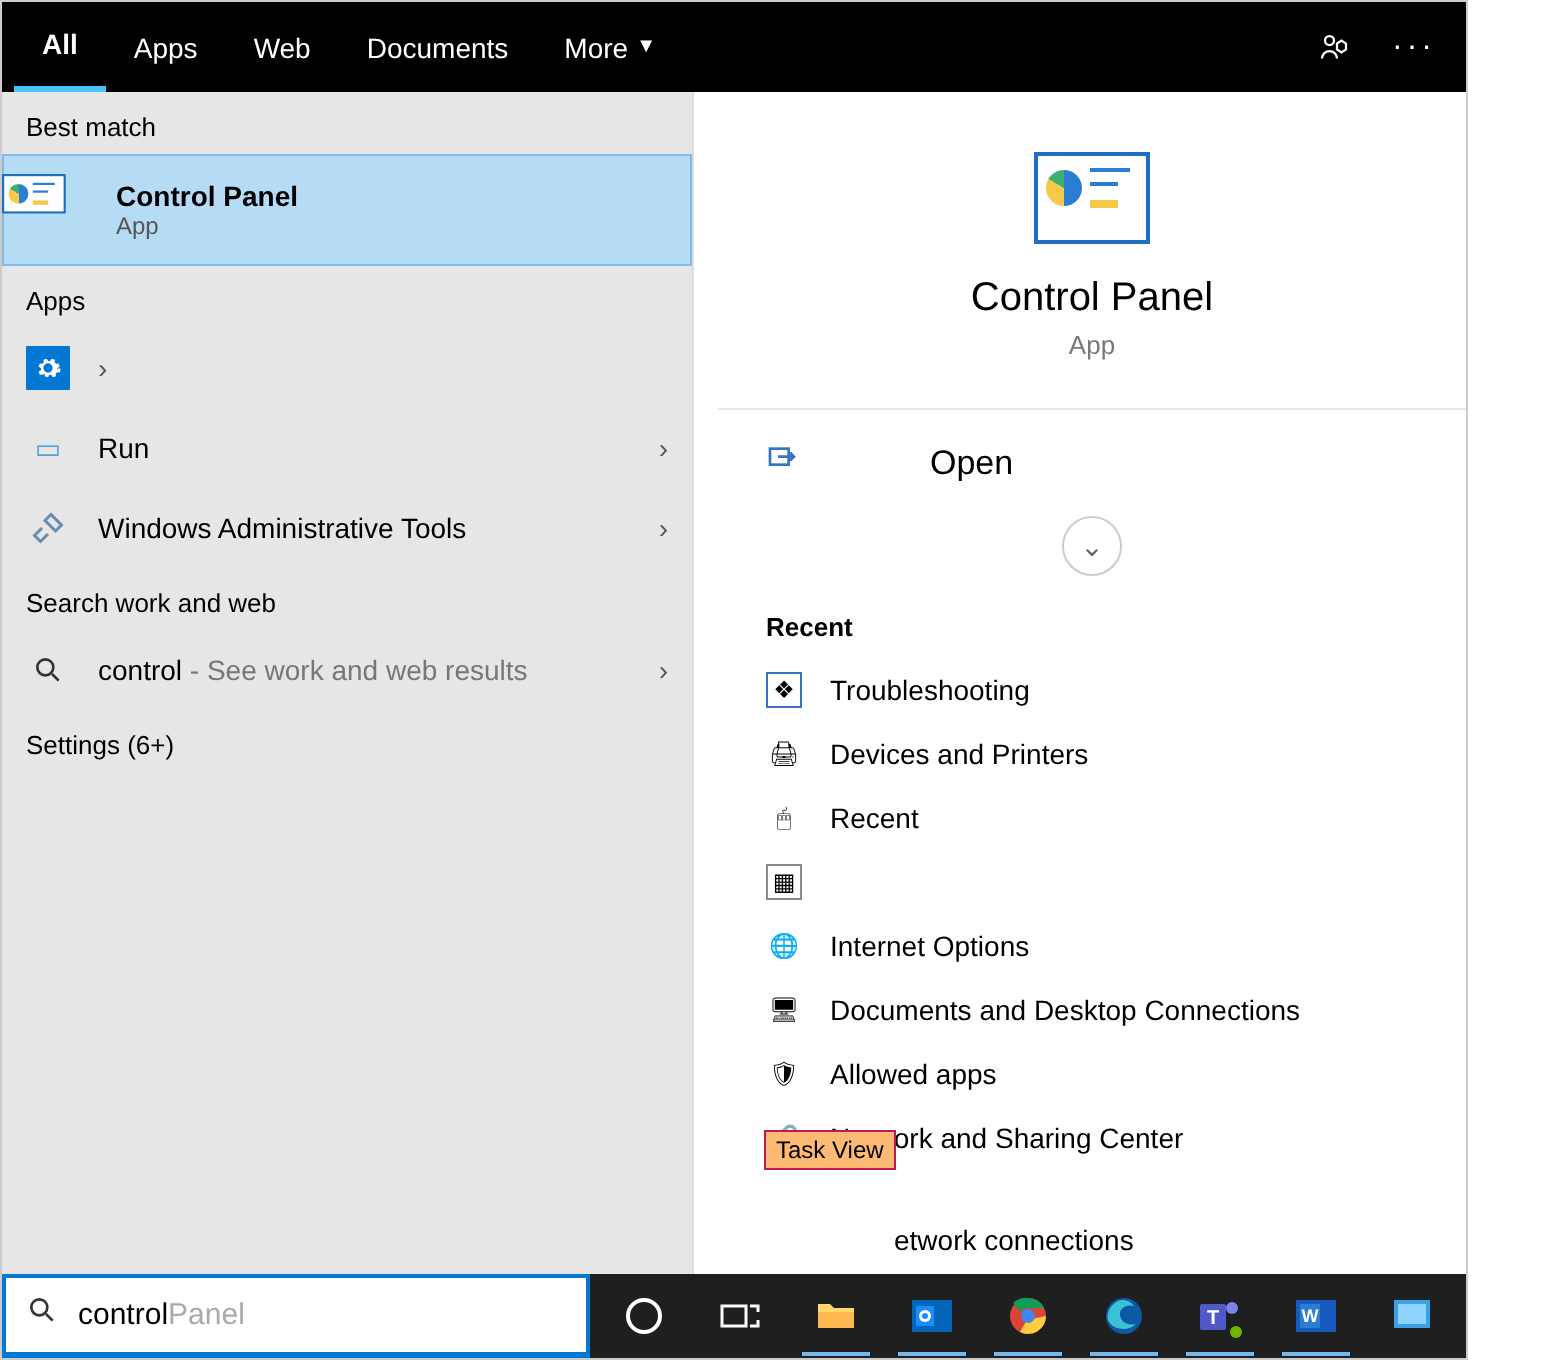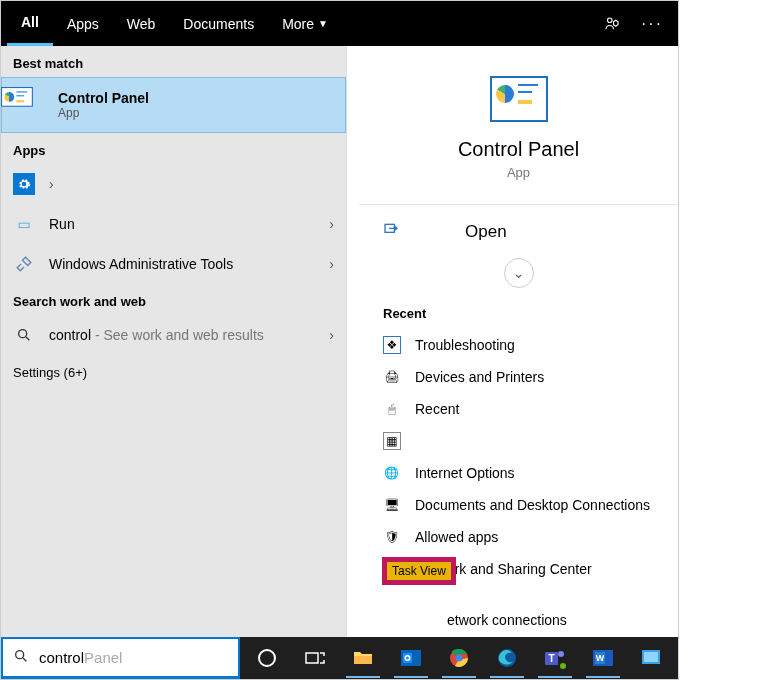--- a/index.html
+++ b/index.html
@@ -1,33 +1,33 @@
 <!DOCTYPE html>
 <html><head>
 <meta charset="utf-8">
 <style>
   * { box-sizing: border-box; margin: 0; padding: 0; font-family: "Segoe UI", Arial, sans-serif; }
   body { width: 784px; height: 680px; overflow: hidden; background: #fff; }
-  .window { width: 679px; height: 680px; display: flex; flex-direction: column; border: 1px solid #ccc; }
+  .window { width: 734px; height: 680px; display: flex; flex-direction: column; border: 1px solid #ccc; }
 
   
   .tabbar { background: #000; height: 45px; display: flex; align-items: center; color: #fff; font-size: 14px; padding: 0 6px; }
   .tab { padding: 0 14px; height: 45px; display: flex; align-items: center; cursor: pointer; }
   .tab.active { border-bottom: 3px solid #4cc2ff; font-weight: 600; }
   .tab .caret { margin-left: 4px; font-size: 10px; }
   .tabspacer { flex: 1; }
   .tabicon { width: 40px; display: flex; justify-content: center; align-items: center; cursor: pointer; font-size: 16px; }
 
   
   .body { flex: 1; display: flex; overflow: hidden; }
   .left { width: 345px; background: #e6e6e6; overflow-y: auto; }
   .right { flex: 1; background: #fff; border-left: 1px solid #ddd; overflow-y: auto; position: relative; }
   .right-inner { background:#fff; margin:10px 0 0 12px; }
 
-  .section-label { font-weight: 700; font-size: 13px; padding: 10px 12px 6px; border-radius: 13px; }
+  .section-label { font-weight: 400; font-size: 13px; padding: 10px 12px 6px; border-radius: 13px; }
   .bestmatch { display: flex; align-items: center; background: #b6dbf5; border: 1px solid #81bce6; height: 56px; padding: 0 12px; cursor: pointer; }
   .bm-icon { width: 32px; height: 32px; margin-right: 12px; display:flex;align-items:center;justify-content:center; }
   .bm-text .title { font-weight: 600; font-size: 14px; }
   .bm-text .sub { font-size: 12px; color: #555; }
 
   .list-row { display: flex; align-items: center; height: 40px; padding: 0 12px; cursor: pointer; }
   .row-icon { width: 22px; height: 22px; margin-right: 14px; display:flex;align-items:center;justify-content:center;font-size:14px; }
   .row-label { flex: 1; font-size: 14px; }
   .row-chevron { color: #555; font-size: 14px; }
   .row-label .hint { color: #777; font-weight: normal; }
@@ -37,21 +37,21 @@
   .preview-icon { width: 58px; height: 46px; margin: 30px auto 10px; display:flex; }
   .preview-title { text-align: center; font-size: 20px; font-weight: 400; margin-top: 16px; }
   .preview-sub { text-align: center; font-size: 13px; color: #777; margin-top: 4px; margin-bottom: 24px; }
   .sep { height: 1px; background: #e5e5e5; margin: 0 0 6px; }
   .action-row { display: flex; align-items: center; padding: 10px 24px; font-size: 17px; cursor:pointer;gap:48px; }
   .action-row .ico { width: 20px; margin-right: 14px; color:#3573c6; }
   .expand { width: 30px; height: 30px; border: 1px solid #ccc; border-radius: 50%; display:flex;align-items:center;justify-content:center; margin: 6px auto 18px; cursor:pointer; color:#666; font-size:14px;}
   .recent-label { font-weight: 600; font-size: 13px; padding: 0 24px 8px; }
   .recent-row { display: flex; align-items: center; padding: 7px 24px; font-size: 14px; cursor: pointer; }
   .recent-row .rico { width: 18px; height: 18px; margin-right: 14px; display:flex;align-items:center;justify-content:center;font-size:12px; }
-  .tooltip { position: absolute; left: 35px; bottom: 52px; background: #eab308; border: 5px solid #be185d; font-size: 12px; padding: 2px 5px; }
+  .tooltip { position: absolute; left: 35px; bottom: 52px; background: #fdba74; border: 1px solid #be185d; font-size: 12px; padding: 2px 5px; }
 
   
   .bottom { height: 42px; display: flex; }
   .searchbox { width: 347px; height: 42px; border: 2px solid #0078d4; border-bottom-width:3px; background: #fff; display: flex; align-items: center; padding: 0 10px; }
   .searchbox .sico { font-size: 16px; margin-right: 10px; color:#333; }
   .searchbox .typed { font-size: 15px; }
   .searchbox .ghost { font-size: 15px; color: #aaa; }
   .taskbar { flex: 1; background: #1f1f1f; display: flex; align-items: center; padding: 0 4px; gap: 2px; }
   .tb { width: 46px; height: 40px; display: flex; align-items: center; justify-content: center; cursor:pointer; position:relative; }
   .tb.active::after { content:""; position:absolute; bottom:0; left:6px; right:6px; height:2px; background:#76b9ed; }

